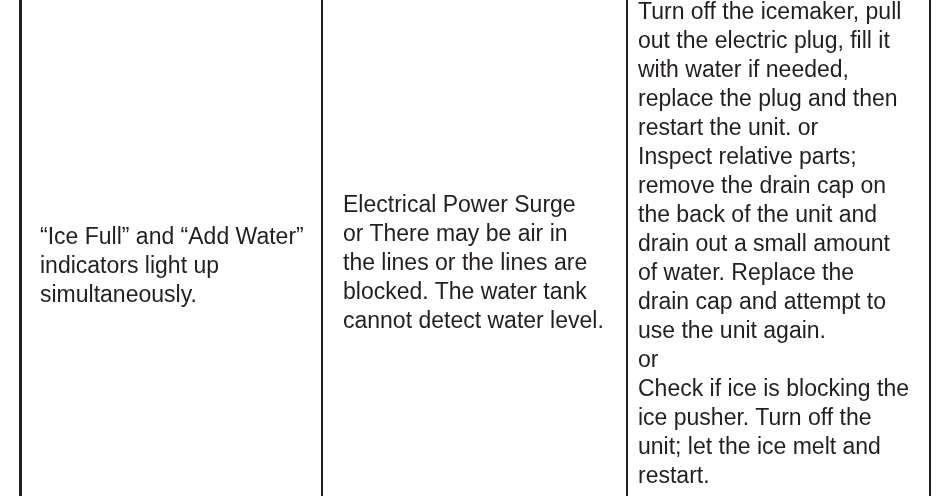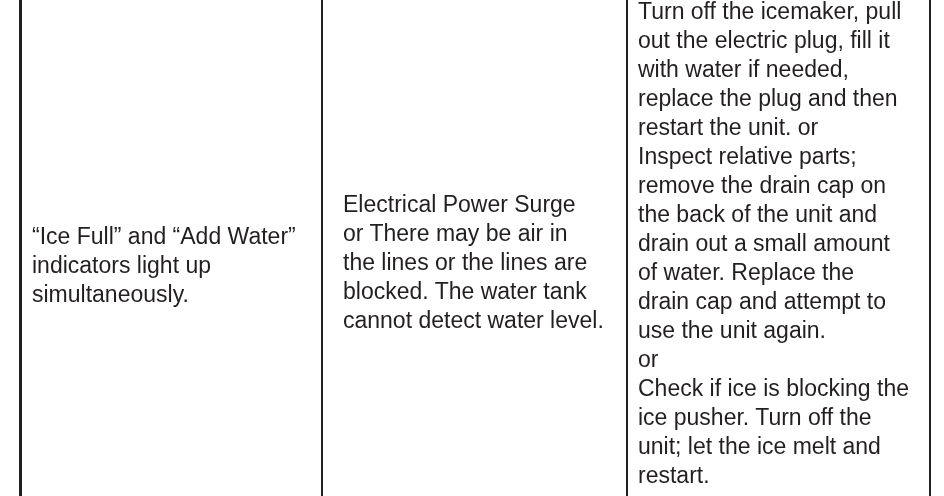--- a/index.html
+++ b/index.html
@@ -28,21 +28,21 @@
   .vline-4 { left: 928.5px; }
   .cell {
     position: absolute;
     font-size: 23px;
     line-height: 29px;
     color: #231f20;
     white-space: pre-line;
     letter-spacing: 0px;
   }
   .cell-problem {
-    left: 32px;
+    left: 40px;
     top: 222px;
     width: 310px;
   }
   .cell-cause {
     left: 343px;
     top: 190px;
     width: 310px;
   }
   .cell-solution {
     left: 638px;

